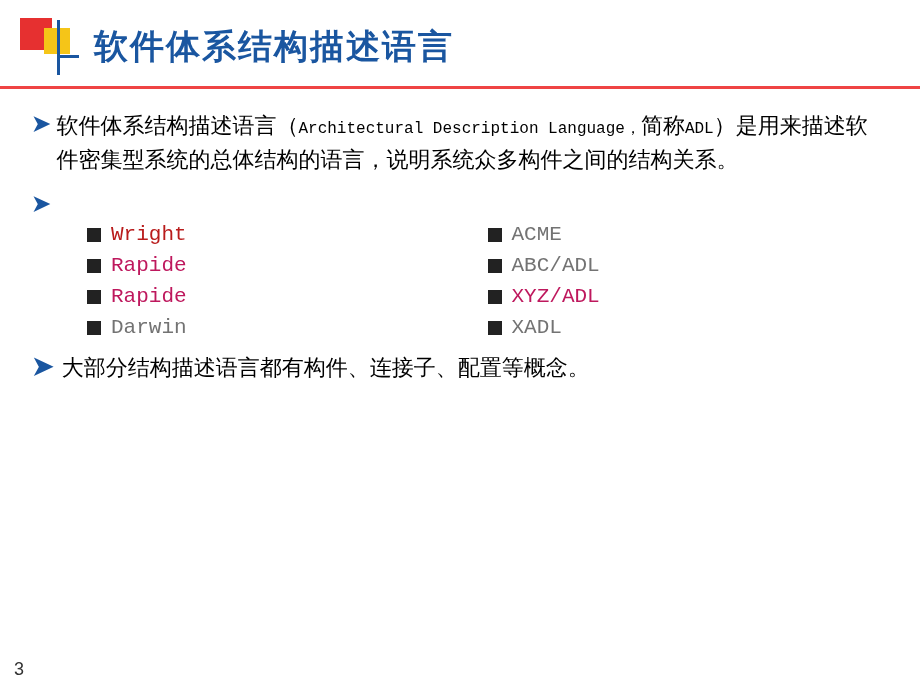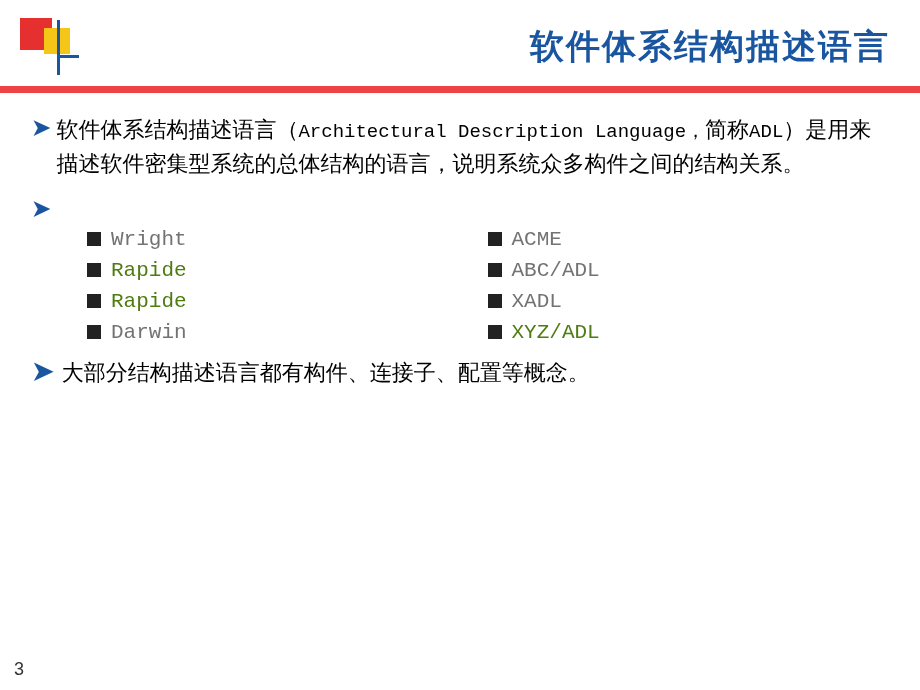--- a/index.html
+++ b/index.html
@@ -10,23 +10,22 @@
       font-family: 'SimHei', 'STHeiti', 'Microsoft YaHei', sans-serif;
       overflow: hidden;
       position: relative;
     }
 
     
     .header {
       display: flex;
       align-items: center;
       padding: 18px 30px 10px 20px;
-      border-bottom: 7px solid #ef4444;
+      border-bottom: 3px solid #ef4444;
       position: relative;
-      justify-content: space-between;
     }
 
     .logo-block {
       position: relative;
       width: 60px;
       height: 58px;
       margin-right: 14px;
       flex-shrink: 0;
     }
 
@@ -99,21 +98,21 @@
 
     .bullet-text {
       font-size: 22px;
       color: #000;
       line-height: 1.55;
       font-family: 'SimSun', 'STSong', serif;
     }
 
     .mono {
       font-family: 'Courier New', monospace;
-      font-size: 19px;
+      font-size: 16px;
     }
 
     
     .sub-list-container {
       display: flex;
       margin-left: 55px;
       margin-top: 6px;
       margin-bottom: 6px;
       gap: 0;
     }
@@ -134,25 +133,25 @@
     }
 
     .sub-bullet {
       width: 14px;
       height: 14px;
       background: #222;
       flex-shrink: 0;
     }
 
     .sub-text-red {
-      color: #737373;
+      color: #b91c1c;
     }
 
     .sub-text-blue {
-      color: #4d7c0f;
+      color: #be185d;
     }
 
     .sub-text-dark {
       color: #737373;
     }
 
     .footer-bullet {
       display: flex;
       align-items: flex-start;
       margin-top: 10px;
@@ -239,25 +238,25 @@
         <div class="sub-item">
           <div class="sub-bullet"></div>
           <span class="sub-text-dark">ACME</span>
         </div>
         <div class="sub-item">
           <div class="sub-bullet"></div>
           <span class="sub-text-dark">ABC/ADL</span>
         </div>
         <div class="sub-item">
           <div class="sub-bullet"></div>
+          <span class="sub-text-blue">XYZ/ADL</span>
+        </div>
+        <div class="sub-item">
+          <div class="sub-bullet"></div>
           <span class="sub-text-dark">XADL</span>
-        </div>
-        <div class="sub-item">
-          <div class="sub-bullet"></div>
-          <span class="sub-text-blue">XYZ/ADL</span>
         </div>
       </div>
     </div>
   </div>
 
   <div class="footer-bullet">
     <span class="footer-arrow">➤</span>
     <span class="footer-text"> 大部分结构描述语言都有构件、连接子、配置等概念。</span>
   </div>
 

